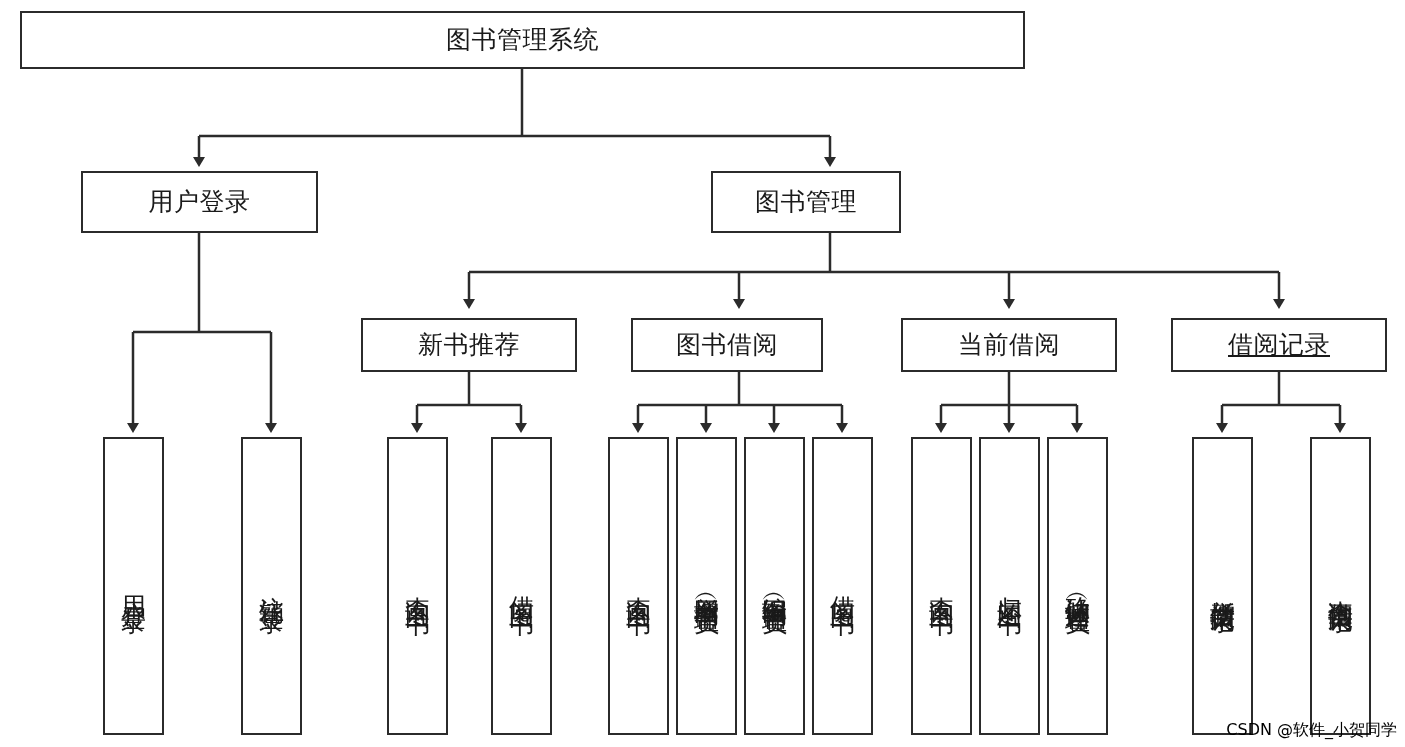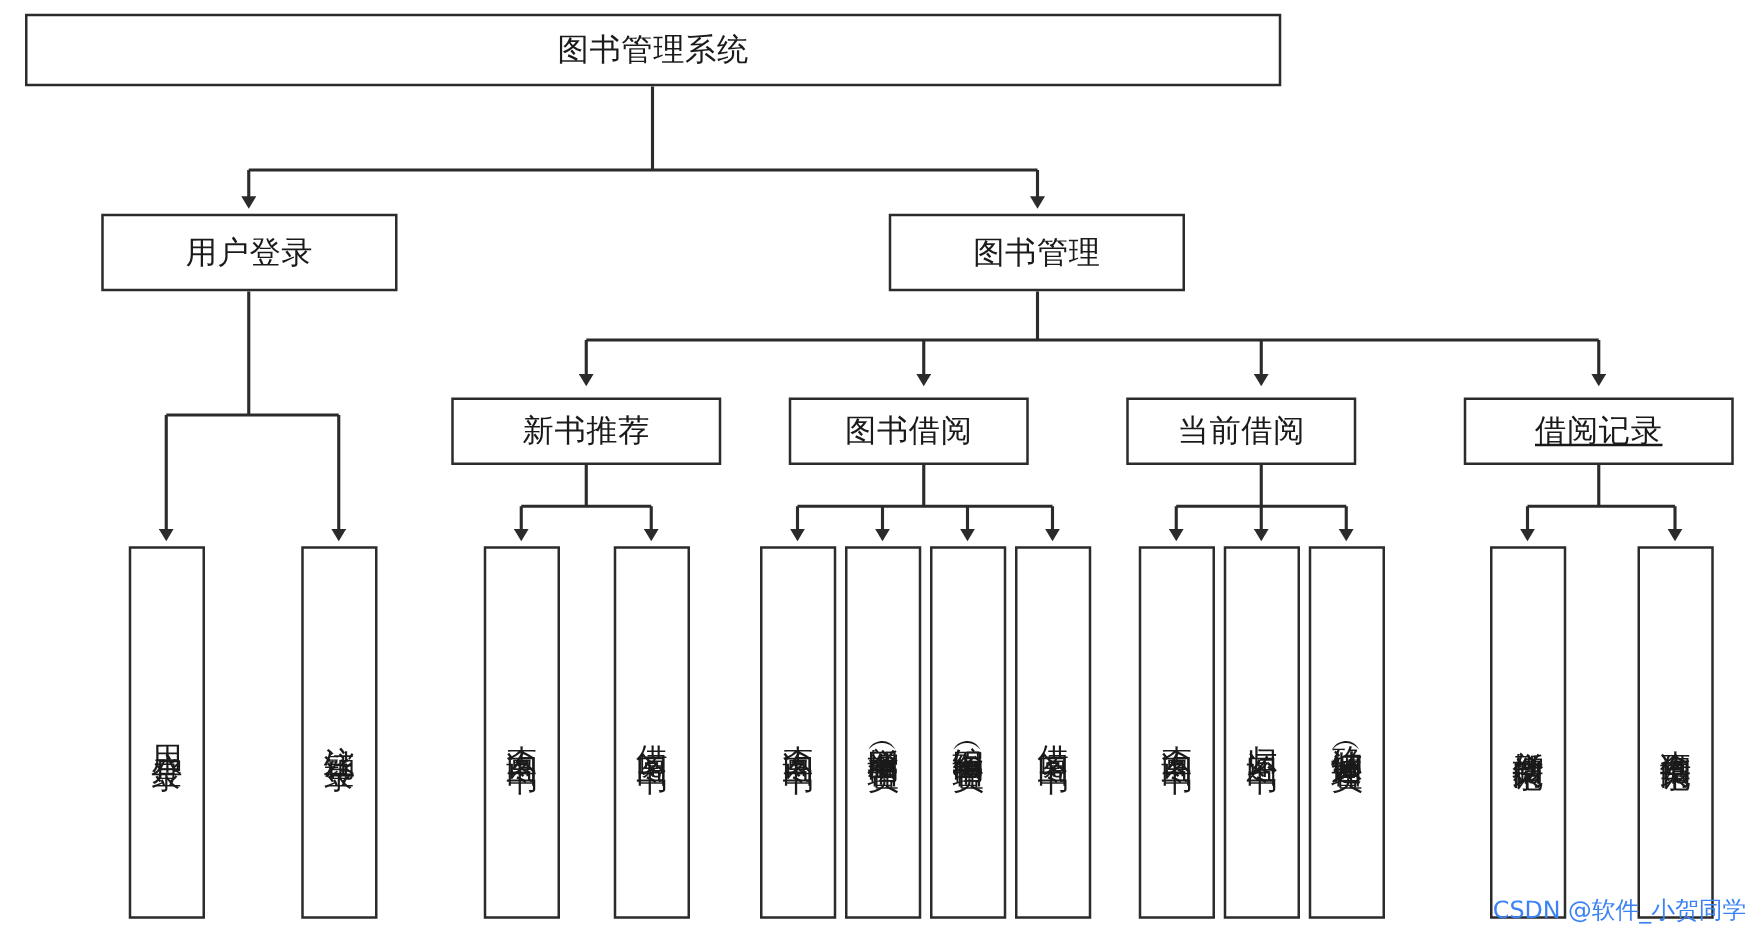--- a/index.html
+++ b/index.html
@@ -59,22 +59,22 @@
     letter-spacing: 5px;
     line-height: 1;
   }
   .node.vertical.tight .node-label {
     letter-spacing: 2px;
   }
   .watermark {
     position: absolute;
     right: 8px;
     bottom: 6px;
-    font-size: 19px;
-    color: #3b82f6;
+    font-size: 16px;
+    color: #000000;
     white-space: nowrap;
     user-select: none;
   }
 </style>
 </head>
 <body>
 
 <div id="diagram-root">
 
   <svg class="edge-layer" viewBox="0 0 1405 747" xmlns="http://www.w3.org/2000/svg">
@@ -127,31 +127,31 @@
     </g>
   </svg>
 
   <div class="node root horizontal" style="left:20px; top:11px; width:1005px; height:58px;">
     <span class="node-label">图书管理系统</span>
   </div>
 
   <div class="node horizontal" style="left:81px; top:171px; width:237px; height:62px;">
     <span class="node-label">用户登录</span>
   </div>
-  <div class="node horizontal" style="left:711px; top:171px; width:237px; height:62px;">
+  <div class="node horizontal" style="left:711px; top:171px; width:190px; height:62px;">
     <span class="node-label">图书管理</span>
   </div>
 
   <div class="node horizontal" style="left:361px; top:318px; width:216px; height:54px;">
     <span class="node-label">新书推荐</span>
   </div>
   <div class="node horizontal" style="left:631px; top:318px; width:192px; height:54px;">
     <span class="node-label">图书借阅</span>
   </div>
-  <div class="node horizontal" style="left:901px; top:318px; width:184px; height:54px;">
+  <div class="node horizontal" style="left:901px; top:318px; width:216px; height:54px;">
     <span class="node-label">当前借阅</span>
   </div>
   <div class="node horizontal" style="left:1171px; top:318px; width:216px; height:54px;text-decoration:underline;">
     <span class="node-label">借阅记录</span>
   </div>
 
   <div class="node vertical" style="left:103px; top:437px; width:61px; height:298px;">
     <span class="node-label">用户登录</span>
   </div>
   <div class="node vertical" style="left:241px; top:437px; width:61px; height:298px;">

